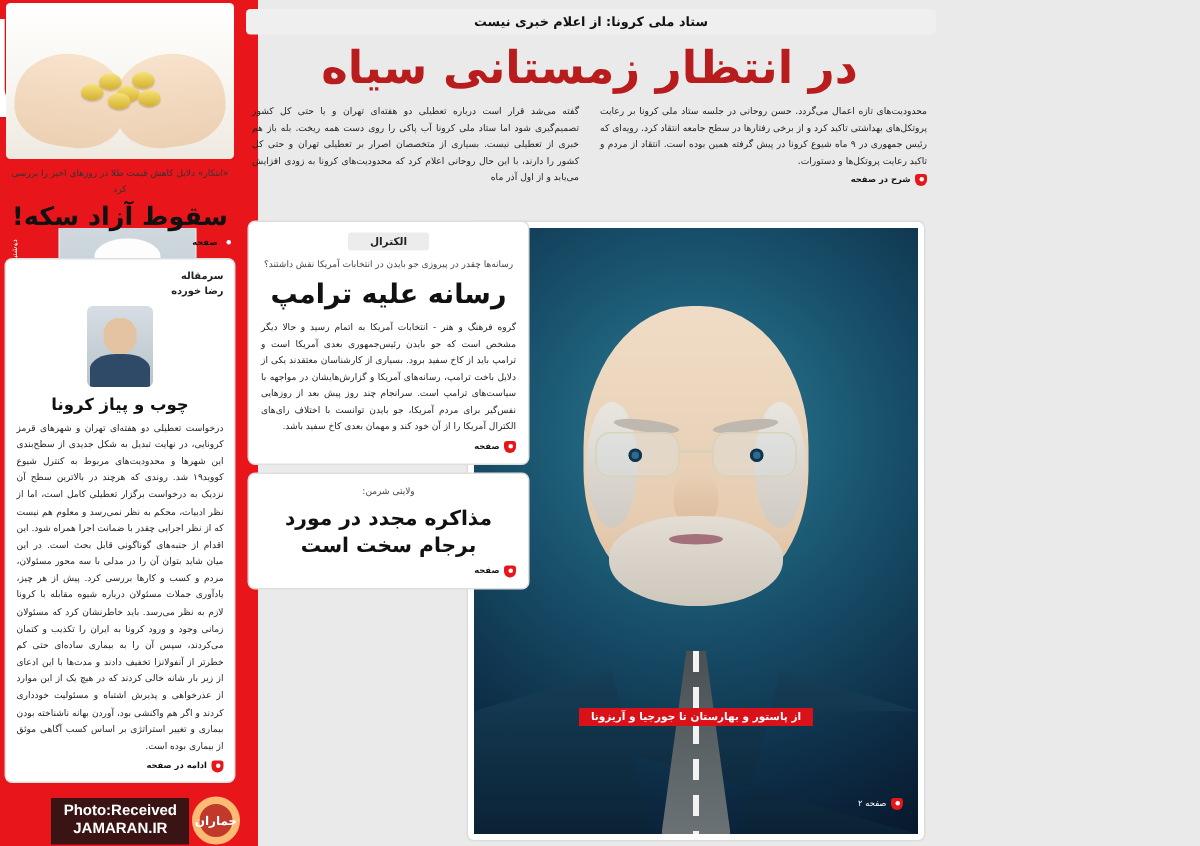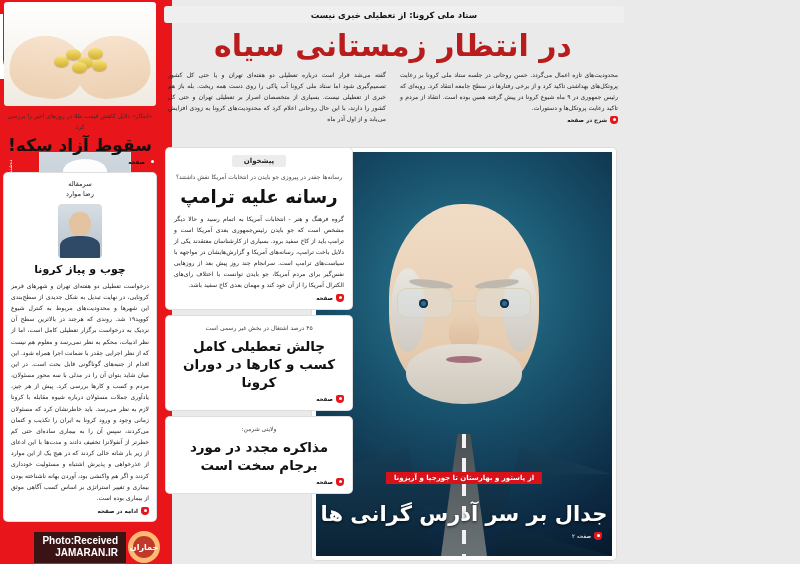--- a/index.html
+++ b/index.html
@@ -105,21 +105,21 @@
     display: flex; align-items: center; z-index: 40;
   }
   .jam-badge {
     width: 32px; height: 32px; border-radius: 50%; background: #c0392b;
     border: 5px solid #fdba74; display: flex; align-items: center;
     justify-content: center; color: #fff; font-size: 8px; font-weight: 700;
     flex: 0 0 auto; margin-left: 2px;
   }
   .jam-text {
     background: rgba(20,20,20,.82); color: #fff; padding: 3px 8px;
-    font-size: 10px; line-height: 1.25; direction: ltr; text-align: right;
+    font-size: 10px; line-height: 1.25; direction: ltr; text-align: center;
     font-family: "Liberation Sans", sans-serif; font-weight: 700;
   }
 
   
   .top-kicker {
     position: absolute; right: 176px; top: 6px; width: 460px; height: 17px;
     background: #efefef; border-radius: 3px;
     display: flex; align-items: center; justify-content: center;
     font-size: 8.5px; font-weight: 700; color: #111;
   }
@@ -305,21 +305,21 @@
   }
   .right-more {
     display: flex; align-items: center; gap: 3px; font-size: 5.6px;
     font-weight: 700; color: #111; margin-bottom: 7px;
   }
   .edit-card {
     background: #fff; border-radius: 4px; box-shadow: 0 0 0 1px #dedede;
     padding: 6px 7px;
   }
   .edit-label {
-    text-align: center; font-size: 6.6px; font-weight: 400; line-height: 1.6;
+    font-size: 6.6px; font-weight: 700; line-height: 1.6;
     color: #222;
   }
   .avatar {
     width: 44px; height: 54px; margin: 4px auto 5px; border-radius: 4px;
     background: linear-gradient(#d7dde3 0%, #b9c3cc 100%); position: relative;
     overflow: hidden;
   }
   .avatar::before {
     content: ""; position: absolute; left: 50%; top: 8px;
     transform: translateX(-50%); width: 22px; height: 24px;
@@ -384,21 +384,21 @@
 
     <div class="jamaran">
       <div class="jam-badge">جماران</div>
       <div class="jam-text">
         <div>Photo:Received</div>
         <div>JAMARAN.IR</div>
       </div>
     </div>
   </div>
 
-  <div class="top-kicker">ستاد ملی کرونا: از تعطیلی خبری نیست</div>
+  <div class="top-kicker">ستاد ملی کرونا: از اعلام خبری نیست</div>
 
   <div class="lead">
     <div class="lead-head">در انتظار زمستانی سیاه</div>
     <div class="lead-cols">
       <div class="lead-col">
         <p>محدودیت‌های تازه اعمال می‌گردد.
 حسن روحانی در جلسه ستاد ملی کرونا بر رعایت پروتکل‌های بهداشتی تاکید کرد و از برخی رفتارها در سطح جامعه انتقاد کرد. رویه‌ای که رئیس جمهوری در ۹ ماه شیوع کرونا در پیش گرفته همین بوده است. انتقاد از مردم و تاکید رعایت پروتکل‌ها و دستورات.</p>
         <div class="lead-more">
           <span class="pin red"></span>
           <span>شرح در صفحه</span>
@@ -423,49 +423,40 @@
           <div class="lens l"></div>
           <div class="lens r"></div>
           <div class="eye l"></div>
           <div class="eye r"></div>
         </div>
         <div class="nose"></div>
         <div class="beard"></div>
         <div class="mouth"></div>
       </div>
       <div class="feat-kicker">از پاستور و بهارستان تا جورجیا و آریزونا</div>
-      <div class="feat-title">جدال بر سر آدرس گرانی ها</div>
       <div class="feat-more">
         <span class="pin red"></span>
         <span>صفحه ۲</span>
       </div>
     </div>
   </div>
 
   <div class="midcol">
 
     <div class="card">
-      <span class="sec-label">پیشخوان</span>
+      <span class="sec-label">الکترال</span>
       <div class="card-kicker">رسانه‌ها چقدر در پیروزی جو بایدن در انتخابات آمریکا نقش داشتند؟</div>
       <div class="card-title">رسانه علیه ترامپ</div>
       <div class="card-body">گروه فرهنگ و هنر - انتخابات آمریکا به اتمام رسید و حالا دیگر مشخص است که جو بایدن رئیس‌جمهوری بعدی آمریکا است و ترامپ باید از کاخ سفید برود. بسیاری از کارشناسان معتقدند یکی از دلایل باخت ترامپ، رسانه‌های آمریکا و گزارش‌هایشان در مواجهه با سیاست‌های ترامپ است. سرانجام چند روز پیش بعد از روزهایی نفس‌گیر برای مردم آمریکا، جو بایدن توانست با اختلاف رای‌های الکترال آمریکا را از آن خود کند و مهمان بعدی کاخ سفید باشد.</div>
       <div class="card-more">
         <span class="pin red"></span>
         <span>صفحه</span>
       </div>
     </div>
 
-    <div class="card">
-      <div class="card-kicker">۴۵ درصد اشتغال در بخش غیر رسمی است</div>
-      <div class="card-title sm">چالش تعطیلی کامل کسب و کارها در دوران کرونا</div>
-      <div class="card-more">
-        <span class="pin red"></span>
-        <span>صفحه</span>
-      </div>
-    </div>
 
 
     <div class="card">
       <div class="card-kicker">ولایتی شرمن:</div>
       <div class="card-title sm">مذاکره مجدد در مورد برجام سخت است</div>
       <div class="card-more">
         <span class="pin red"></span>
         <span>صفحه</span>
       </div>
     </div>
@@ -488,21 +479,21 @@
 
     <div class="right-kicker">«ابتکار» دلایل کاهش قیمت طلا در روزهای اخیر را بررسی کرد</div>
     <div class="right-title">سقوط آزاد سکه!</div>
     <div class="right-more">
       <span class="pin red"></span>
       <span>صفحه</span>
     </div>
 
     <div class="edit-card">
       <div class="edit-label">سرمقاله</div>
-      <div class="edit-label">رضا موارد</div>
+      <div class="edit-label">رضا خورده</div>
       <div class="avatar"></div>
       <div class="edit-title">چوب و پیاز کرونا</div>
       <div class="edit-body">درخواست تعطیلی دو هفته‌ای تهران و شهرهای قرمز کرونایی، در نهایت تبدیل به شکل جدیدی از سطح‌بندی این شهرها و محدودیت‌های مربوط به کنترل شیوع کووید۱۹ شد. روندی که هرچند در بالاترین سطح آن نزدیک به درخواست برگزار تعطیلی کامل است، اما از نظر ادبیات، محکم به نظر نمی‌رسد و معلوم هم نیست که از نظر اجرایی چقدر با ضمانت اجرا همراه شود. این اقدام از جنبه‌های گوناگونی قابل بحث است. در این میان شاید بتوان آن را در مدلی با سه محور مسئولان، مردم و کسب و کارها بررسی کرد. پیش از هر چیز، یادآوری جملات مسئولان درباره شیوه مقابله با کرونا لازم به نظر می‌رسد. باید خاطرنشان کرد که مسئولان زمانی وجود و ورود کرونا به ایران را تکذیب و کتمان می‌کردند، سپس آن را به بیماری ساده‌ای حتی کم خطرتر از آنفولانزا تخفیف دادند و مدت‌ها با این ادعای از زیر بار شانه خالی کردند که در هیچ یک از این موارد از عذرخواهی و پذیرش اشتباه و مسئولیت خودداری کردند و اگر هم واکنشی بود، آوردن بهانه ناشناخته بودن بیماری و تغییر استراتژی بر اساس کسب آگاهی موثق از بیماری بوده است.</div>
       <div class="edit-more">
         <span class="pin red"></span>
         <span>ادامه در صفحه</span>
       </div>
     </div>
   </div>
 

